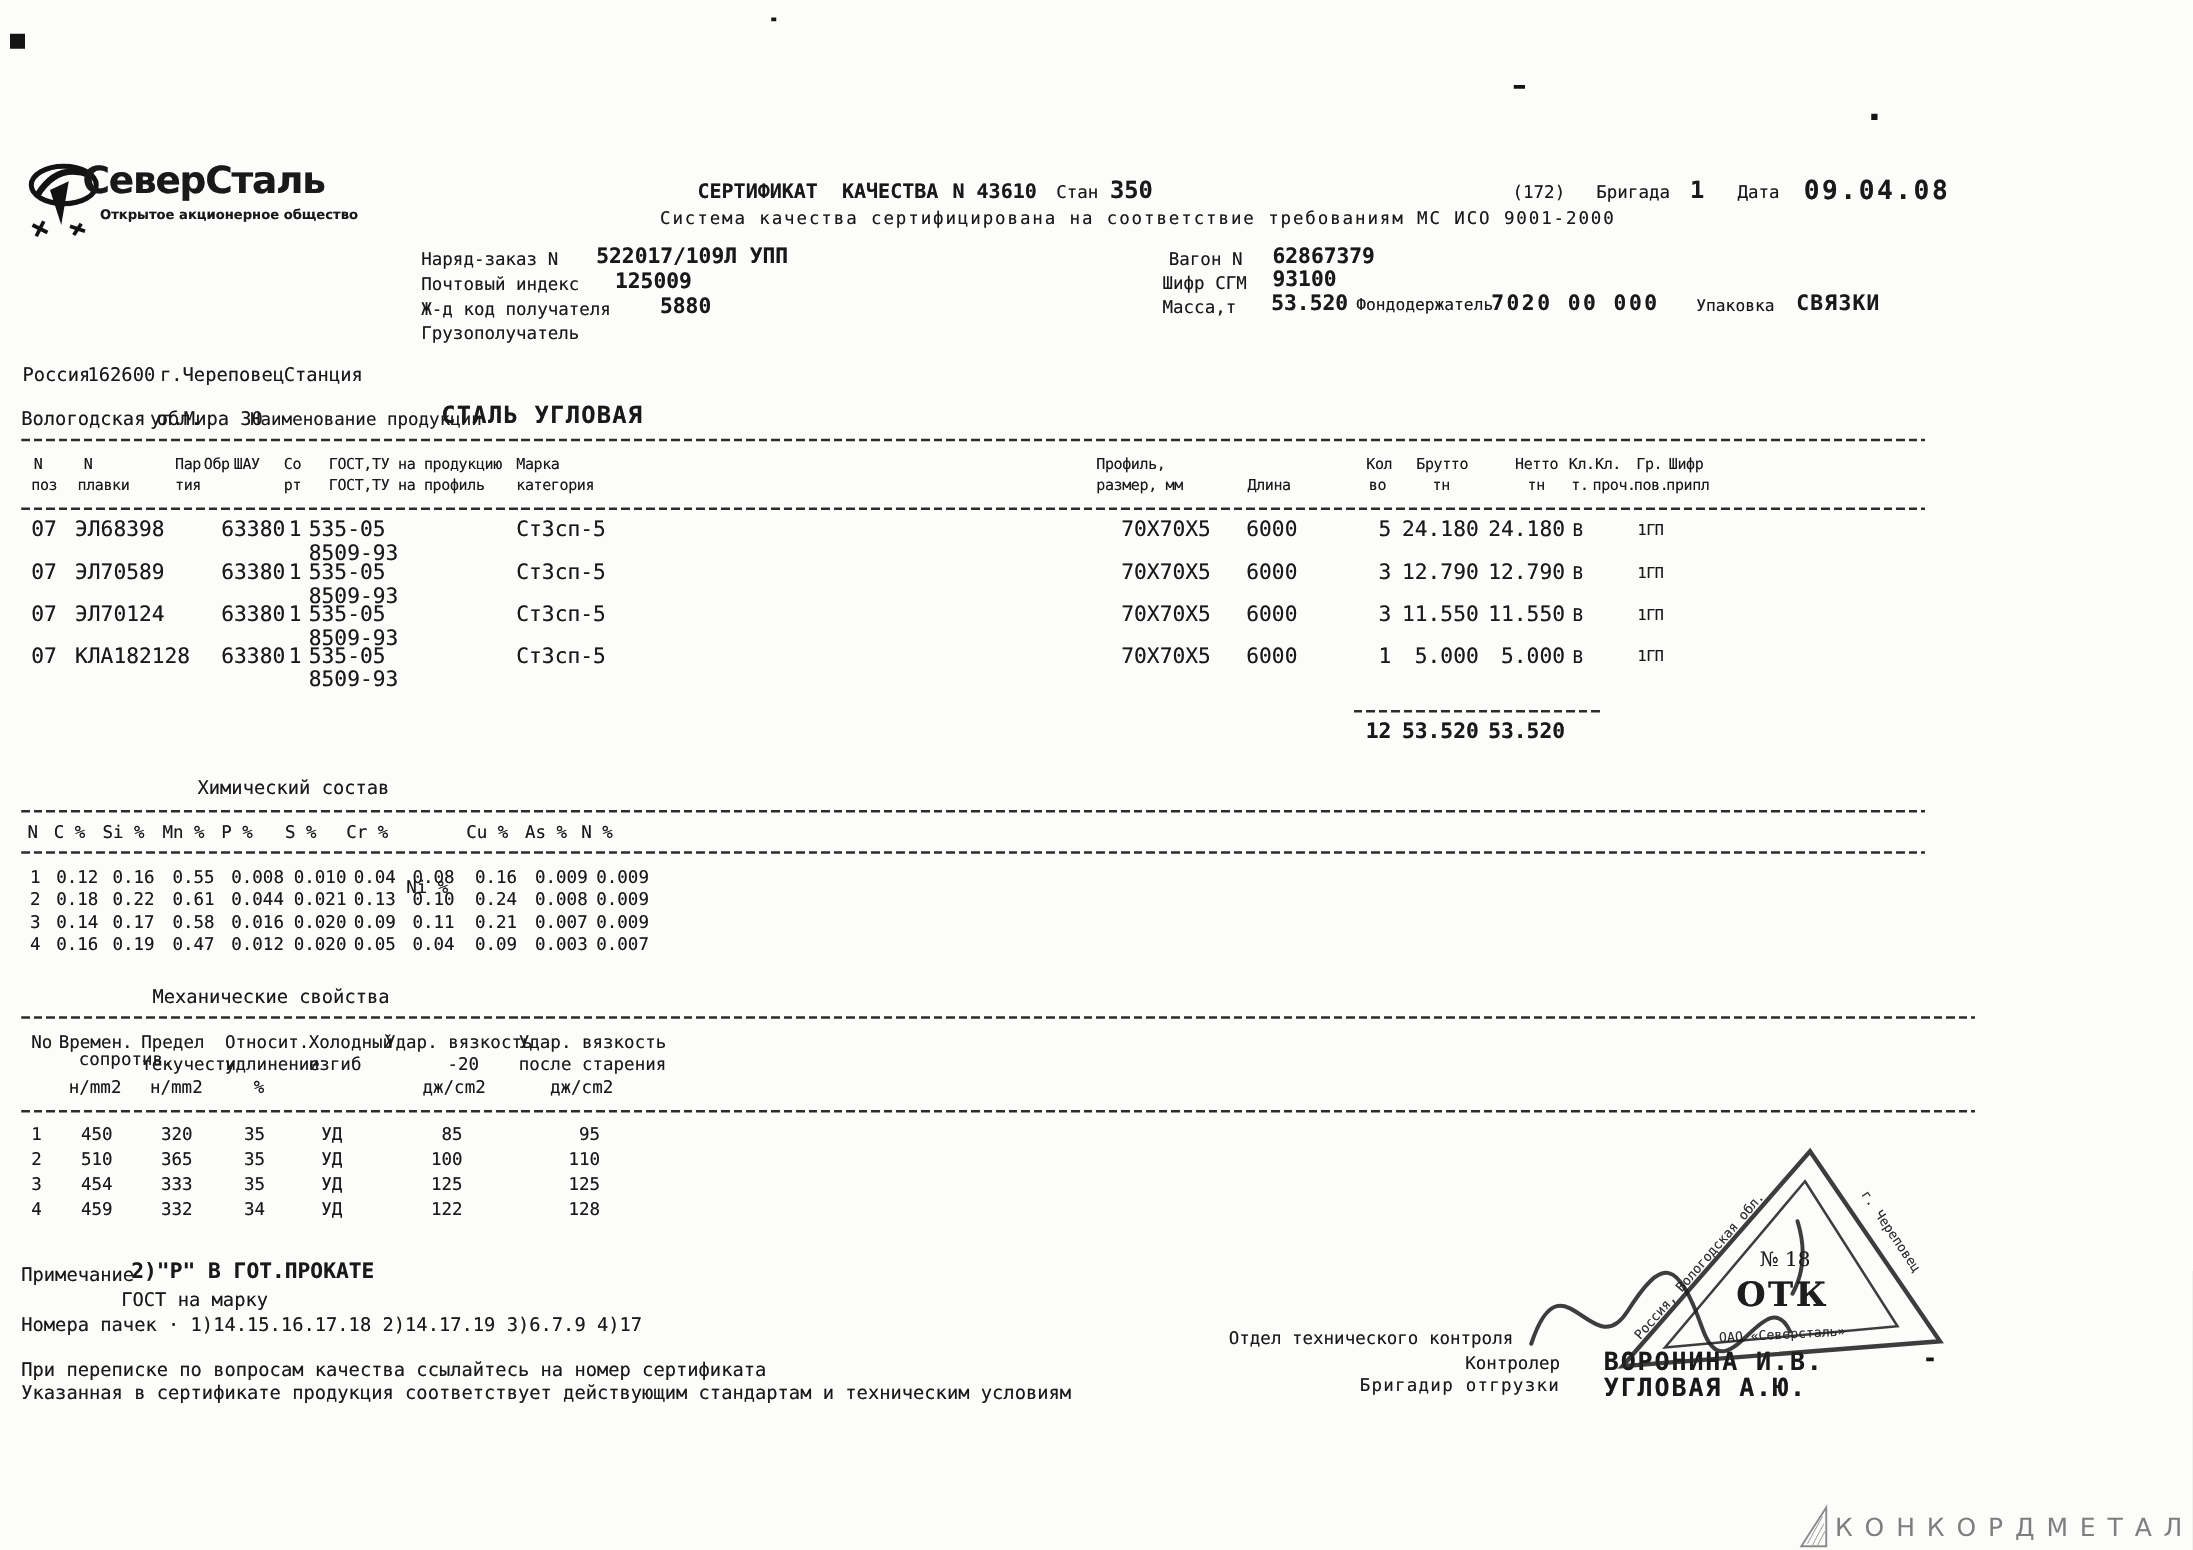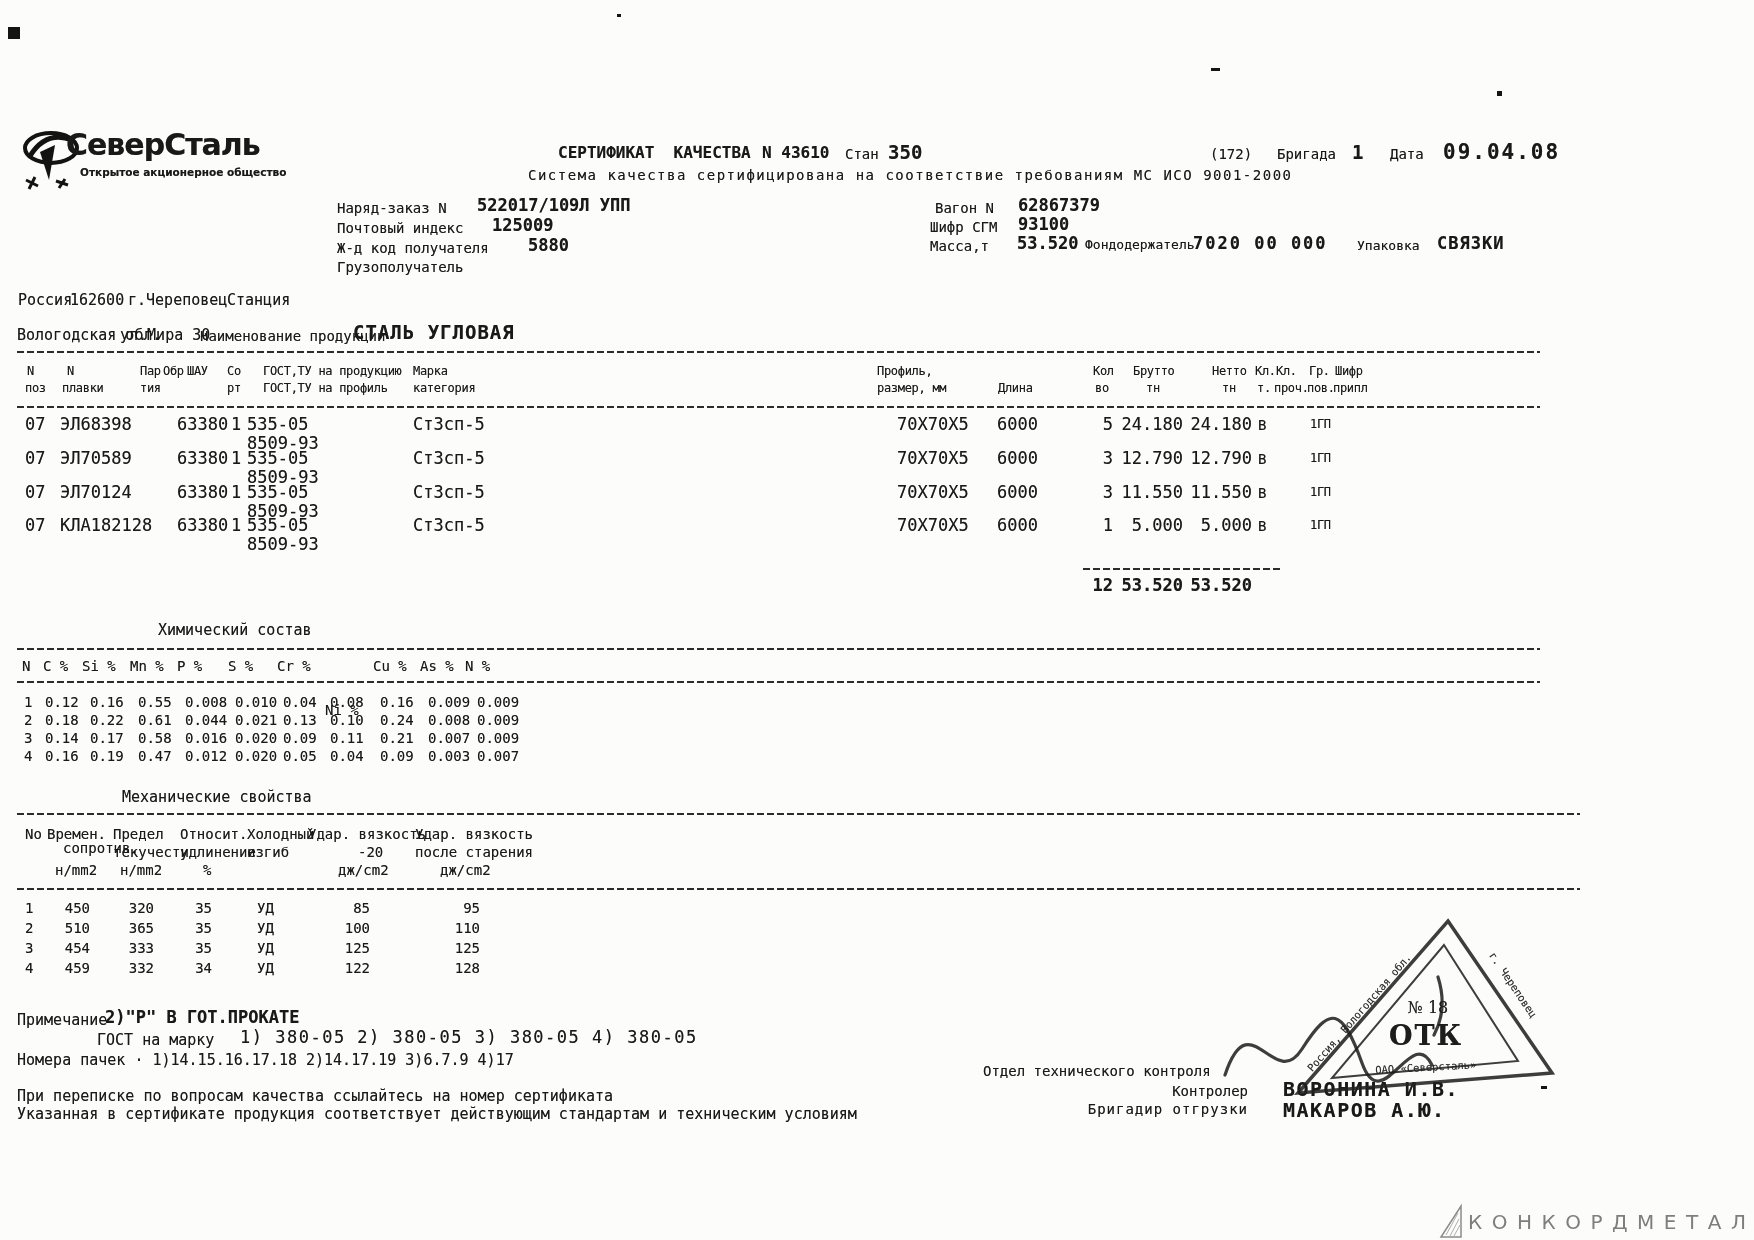--- a/index.html
+++ b/index.html
@@ -322,30 +322,29 @@
     <span class="t f14 r" style="left:104px;width:50px;">332</span>
     <span class="t f14 r" style="left:168px;width:44px;">34</span>
     <span class="t f14" style="left:257px;">УД</span>
     <span class="t f14 r" style="left:306px;width:64px;">122</span>
     <span class="t f14 r" style="left:416px;width:64px;">128</span>
   </div>
 
   <span class="t f15" style="left:17px;top:1012px;">Примечание</span>
   <span class="t f17 b" style="left:105px;top:1008px;">2)"Р" В ГОТ.ПРОКАТЕ</span>
   <span class="t f15" style="left:97px;top:1032px;">ГОСТ на марку</span>
-  <span class="t f17" style="left:240px;top:1028px;letter-spacing:1.5px;">1) 380-05 2) 380-05 3) 380-05 4) 380-05</span>
   <span class="t f15" style="left:17px;top:1052px;">Номера пачек · 1)14.15.16.17.18 2)14.17.19 3)6.7.9 4)17</span>
   <span class="t f15" style="left:17px;top:1088px;">При переписке по вопросам качества ссылайтесь на номер сертификата</span>
   <span class="t f15" style="left:17px;top:1106px;">Указанная в сертификате продукция соответствует действующим стандартам и техническим условиям</span>
 
   <span class="t f14" style="left:983px;top:1063px;">Отдел технического контроля</span>
   <span class="t f14 r" style="left:1100px;top:1083px;width:148px;">Контролер</span>
   <span class="t sig-name" style="left:1283px;top:1078px;">ВОРОНИНА И.В.</span>
   <span class="t f14 r" style="left:1060px;top:1101px;width:188px;letter-spacing:1px;">Бригадир отгрузки</span>
-  <span class="t sig-name" style="left:1283px;top:1099px;">МАКАРОВ А.Ю.</span>
+  <span class="t sig-name" style="left:1283px;top:1099px;">УГЛОВАЯ А.Ю.</span>
 
   <svg style="left:1280px;top:915px;width:280px;height:185px;" viewBox="0 0 280 185">
     <g fill="none" stroke="#222" stroke-opacity="0.88">
       <polygon points="168,6 272,158 18,178" stroke-width="3.5"></polygon>
       <polygon points="164,30 238,146 52,163" stroke-width="2"></polygon>
     </g>
     <text transform="translate(82,100) rotate(-49)" text-anchor="middle" font-size="10.5" font-family="DejaVu Sans Mono, monospace" fill="#222" fill-opacity="0.9">Россия, Вологодская обл.</text>
     <text transform="translate(230,72) rotate(56)" text-anchor="middle" font-size="10.5" font-family="DejaVu Sans Mono, monospace" fill="#222" fill-opacity="0.9">г. Череповец</text>
     <text x="148" y="98" text-anchor="middle" font-size="16" font-family="DejaVu Serif, serif" fill="#1d1d1d">№ 18</text>
     <text x="146" y="130" text-anchor="middle" font-size="27" font-weight="bold" letter-spacing="2" font-family="DejaVu Serif, serif" fill="#1d1d1d">ОТК</text>

